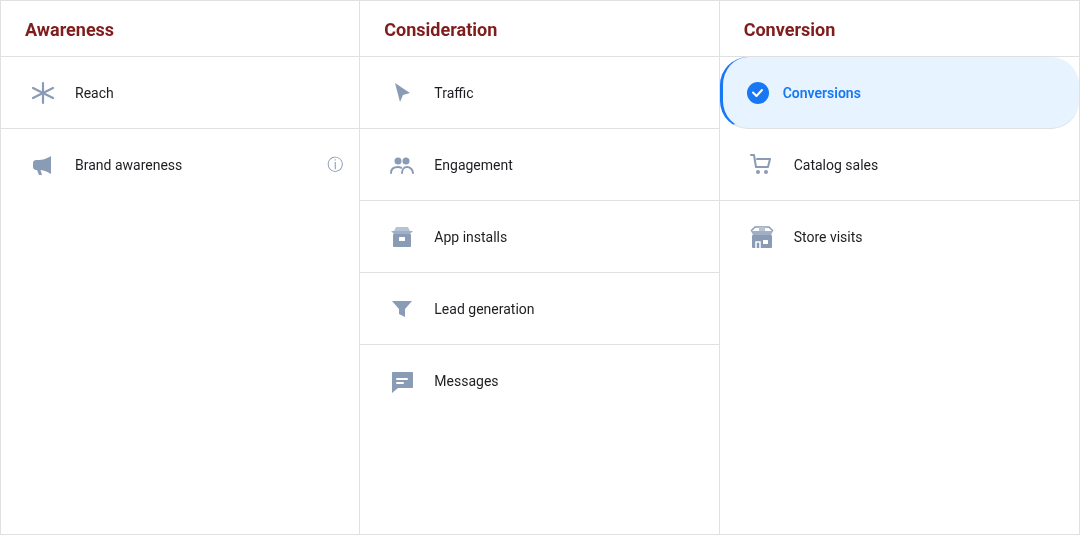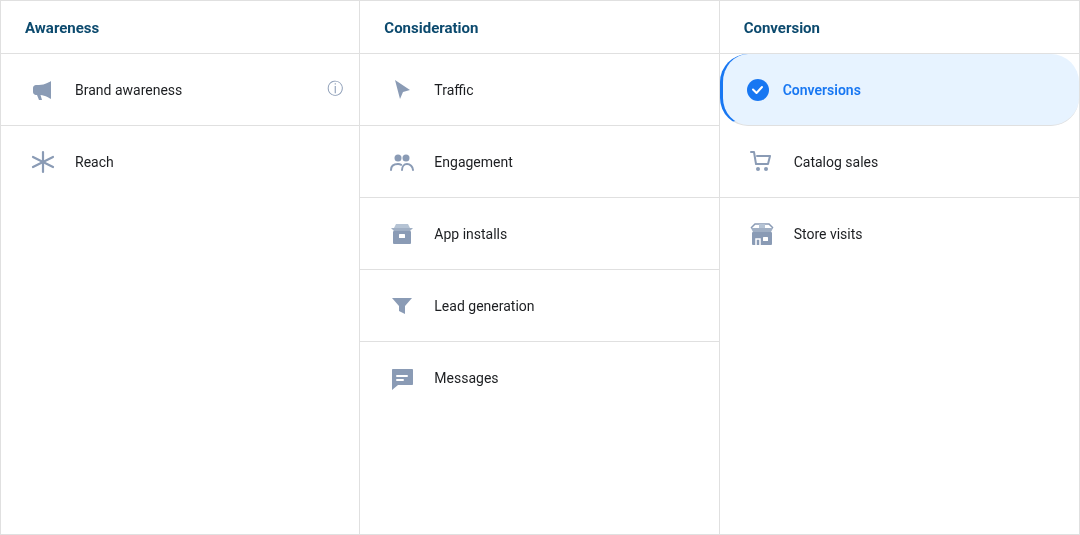--- a/index.html
+++ b/index.html
@@ -21,22 +21,22 @@
       display: flex;
       flex-direction: column;
       border-right: 1px solid #e0e0e0;
     }
     .column:last-child {
       border-right: none;
     }
     .column-header {
       padding: 18px 24px 16px;
       font-weight: 700;
-      font-size: 15px;
-      color: #0c4a6e;
+      font-size: 18px;
+      color: #7f1d1d;
       border-bottom: 1px solid #e0e0e0;
     }
     .menu-item {
       display: flex;
       align-items: center;
       padding: 16px 24px;
       border-bottom: 1px solid #e0e0e0;
       cursor: pointer;
       background: #fff;
       transition: background 0.1s;
@@ -100,36 +100,36 @@
 <body>
 
 <div class="grid">
 
   <div class="column">
     <div class="column-header">Awareness</div>
 
     <div class="menu-item">
       <span class="menu-item-icon">
         <svg viewBox="0 0 28 28" fill="none" xmlns="http://www.w3.org/2000/svg">
-          <path d="M22 5C22 5 16 9 10 9H7C5.34 9 4 10.34 4 12V16C4 17.66 5.34 19 7 19H8L10 24H13L11.5 19C16 19 22 23 22 23V5Z" fill="#8a9bb5"></path>
-        </svg>
-      </span>
-      <span class="menu-item-label">Brand awareness</span>
-      <span class="info-icon">ⓘ</span>
-    </div>
-
-    <div class="menu-item">
-      <span class="menu-item-icon">
-        <svg viewBox="0 0 28 28" fill="none" xmlns="http://www.w3.org/2000/svg">
           <line x1="14" y1="4" x2="14" y2="24" stroke="#8a9bb5" stroke-width="2.2" stroke-linecap="round"></line>
           <line x1="4" y1="9" x2="24" y2="19" stroke="#8a9bb5" stroke-width="2.2" stroke-linecap="round"></line>
           <line x1="4" y1="19" x2="24" y2="9" stroke="#8a9bb5" stroke-width="2.2" stroke-linecap="round"></line>
         </svg>
       </span>
       <span class="menu-item-label">Reach</span>
+    </div>
+
+    <div class="menu-item">
+      <span class="menu-item-icon">
+        <svg viewBox="0 0 28 28" fill="none" xmlns="http://www.w3.org/2000/svg">
+          <path d="M22 5C22 5 16 9 10 9H7C5.34 9 4 10.34 4 12V16C4 17.66 5.34 19 7 19H8L10 24H13L11.5 19C16 19 22 23 22 23V5Z" fill="#8a9bb5"></path>
+        </svg>
+      </span>
+      <span class="menu-item-label">Brand awareness</span>
+      <span class="info-icon">ⓘ</span>
     </div>
   </div>
 
   <div class="column">
     <div class="column-header">Consideration</div>
 
     <div class="menu-item">
       <span class="menu-item-icon">
         <svg viewBox="0 0 28 28" fill="none" xmlns="http://www.w3.org/2000/svg">
           <path d="M7 4L22 14L15 16L12 23L7 4Z" fill="#8a9bb5"></path>

